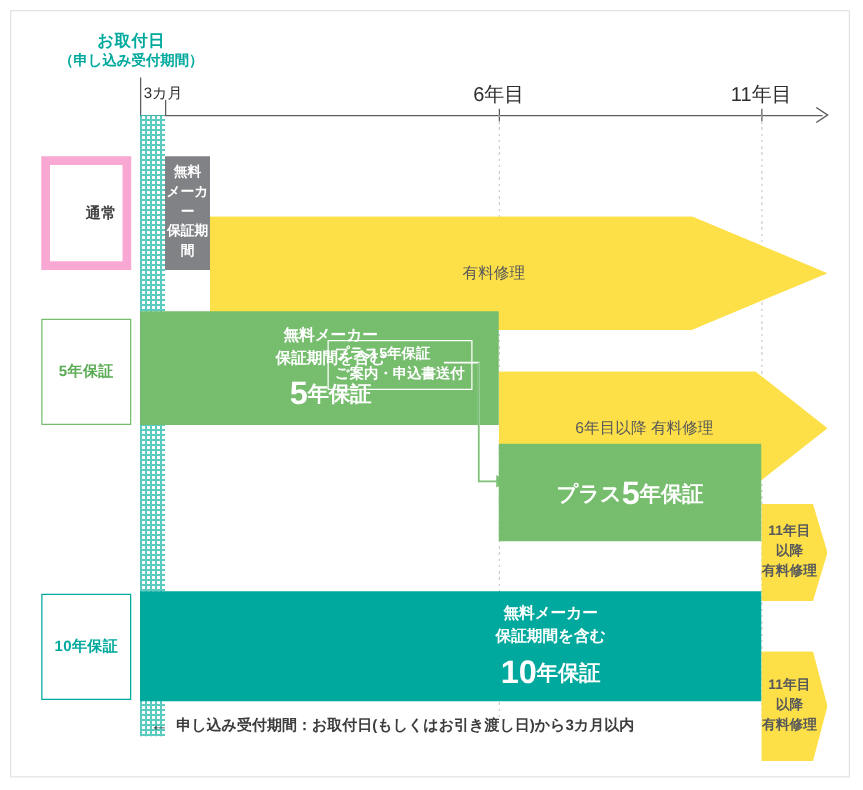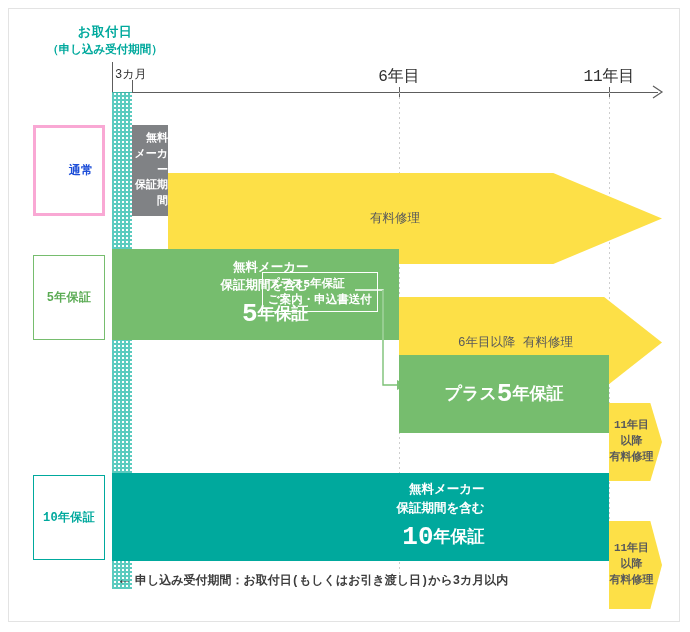--- a/index.html
+++ b/index.html
@@ -6,21 +6,20 @@
   body{
     font-family:"Liberation Sans","DejaVu Sans",sans-serif;
     -webkit-font-smoothing:antialiased;
   }
   #diagram{
     position:relative;
     width:690px;
     height:632px;
     background:#ffffff;
     overflow:hidden;
-    font-family:Liberation Mono, monospace;
   }
   
   .frame{
     position:absolute;
     left:8px; top:8px;
     width:672px; height:614px;
     border:1px solid #e3e3e3;
     box-sizing:border-box;
     pointer-events:none;
   }
@@ -112,32 +111,32 @@
     width:72px;
     box-sizing:border-box;
     background:#ffffff;
     display:flex;
     align-items:center;
     justify-content:center;
     font-size:12px;
     font-weight:bold;
     letter-spacing:.3px;
   }
-  .rowbox.normal{border:3px solid #f9a8d4;color:#1d4ed8;padding-left:24px;}
+  .rowbox.normal{border:7px solid #f9a8d4;color:#404040;padding-left:24px;}
   .rowbox.g5{border:1px solid #76bd6e;color:#5aab53;}
   .rowbox.t10{border:1px solid #00a99d;color:#00a99d;}
 
   
   .bar{
     position:absolute;
     box-sizing:border-box;
     display:flex;
     align-items:center;
     justify-content:center;
-    text-align:right;
+    text-align:center;
   }
   .bar.darkgrey{background:#808285;color:#ffffff;}
   .bar.green{background:#76bd6e;color:#ffffff;}
   .bar.teal{background:#00a99d;color:#ffffff;}
 
   .chev{
     position:absolute;
     box-sizing:border-box;
     display:flex;
     align-items:center;

